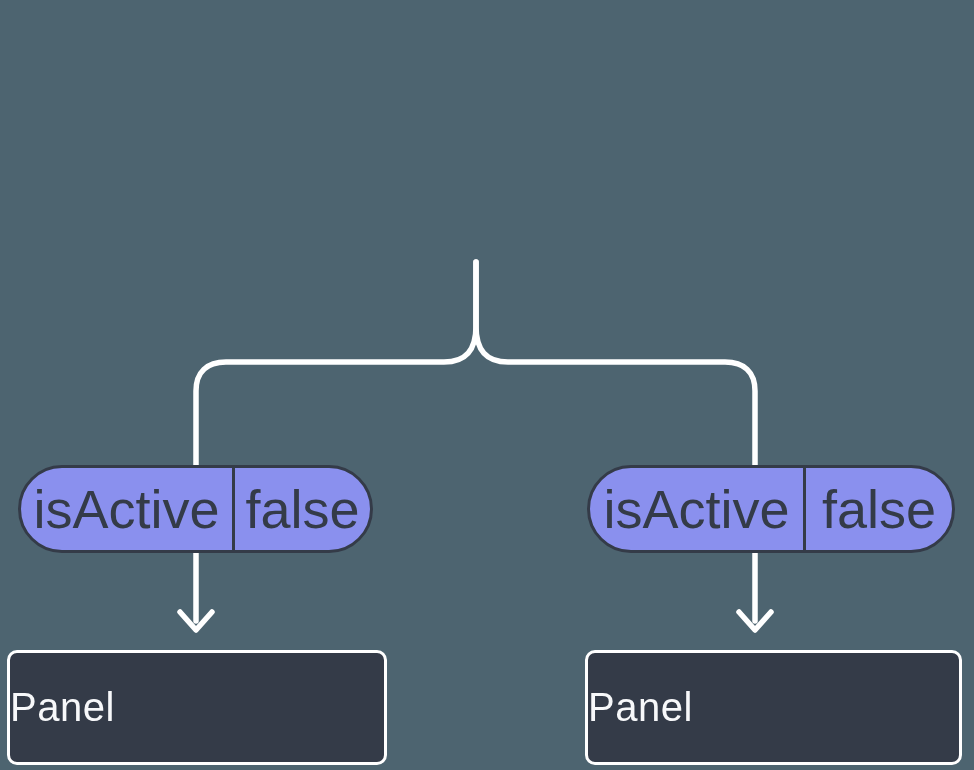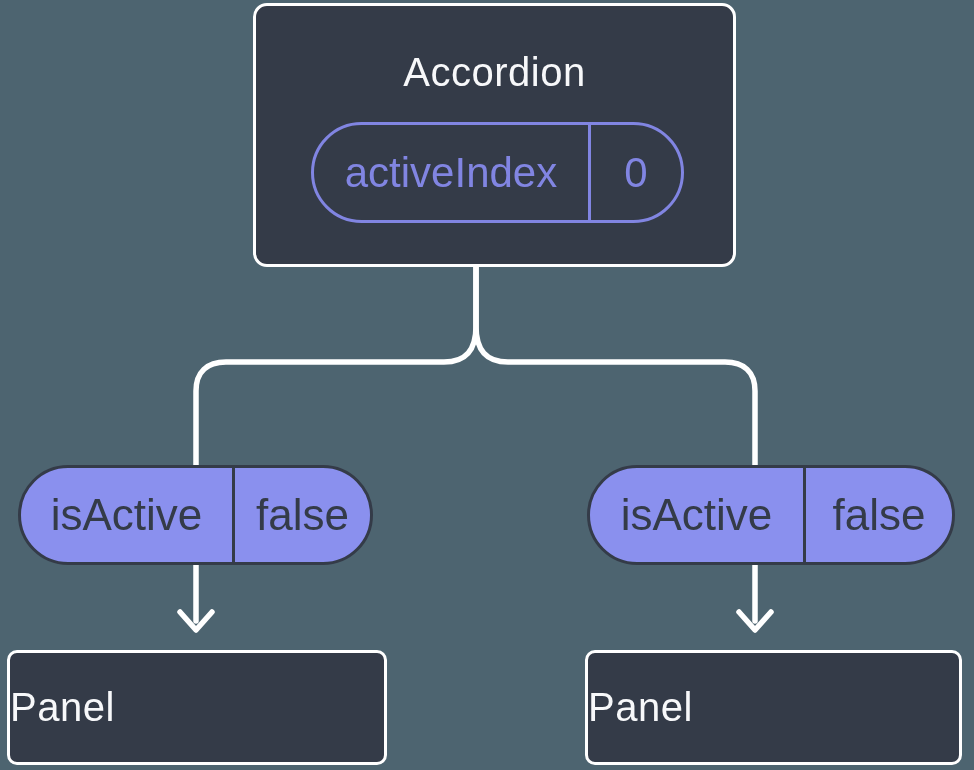--- a/index.html
+++ b/index.html
@@ -44,27 +44,27 @@
   }
   .root-pill .pill-name{
     flex:0 0 274px;
     display:flex;align-items:center;justify-content:center;
     border-right:3px solid var(--purple_outline);
   }
   .root-pill .pill-value{
     flex:1;display:flex;align-items:center;justify-content:center;
   }
   .child-pill{
-    position:absolute;top:465px;height:100px;
+    position:absolute;top:465px;height:88px;
     background:var(--purple_fill);
     border:3px solid var(--pill_dark);
     border-radius:50px;box-sizing:border-box;
     display:flex;
     color:var(--pill_dark);
-    font-size:44px;
+    font-size:54px;
     z-index:1;
   }
   .child-pill.left{left:18px;width:355px;}
   .child-pill.right{left:587px;width:368px;}
   .child-pill .pill-name{
     display:flex;align-items:center;justify-content:center;
     border-right:3px solid var(--pill_dark);
   }
   .child-pill.left .pill-name{flex:0 0 211px;}
   .child-pill.right .pill-name{flex:0 0 213px;}
@@ -84,27 +84,20 @@
 
 <div class="canvas">
 
   <svg class="connector-svg" width="974" height="770" viewBox="0 0 974 770" fill="none" stroke="#ffffff" stroke-width="5.5" stroke-linecap="round" stroke-linejoin="round">
     <path d="M 476 262 L 476 326 C 476 350 466 362 444 362 L 226 362 C 207 362 196 372 196 391 L 196 621"></path>
     <path d="M 476 262 L 476 326 C 476 350 486 362 508 362 L 725 362 C 744 362 755 372 755 391 L 755 621"></path>
     <path d="M 180 612 L 196 630 L 212 612"></path>
     <path d="M 739 612 L 755 630 L 771 612"></path>
   </svg>
 
-  <div class="node root-node">
-    <div class="root-title">Accordion</div>
-    <div class="root-pill">
-      <div class="pill-name">activeIndex</div>
-      <div class="pill-value">0</div>
-    </div>
-  </div>
 
   <div class="child-pill left">
     <div class="pill-name">isActive</div>
     <div class="pill-value">false</div>
   </div>
 
   <div class="child-pill right">
     <div class="pill-name">isActive</div>
     <div class="pill-value">false</div>
   </div>

